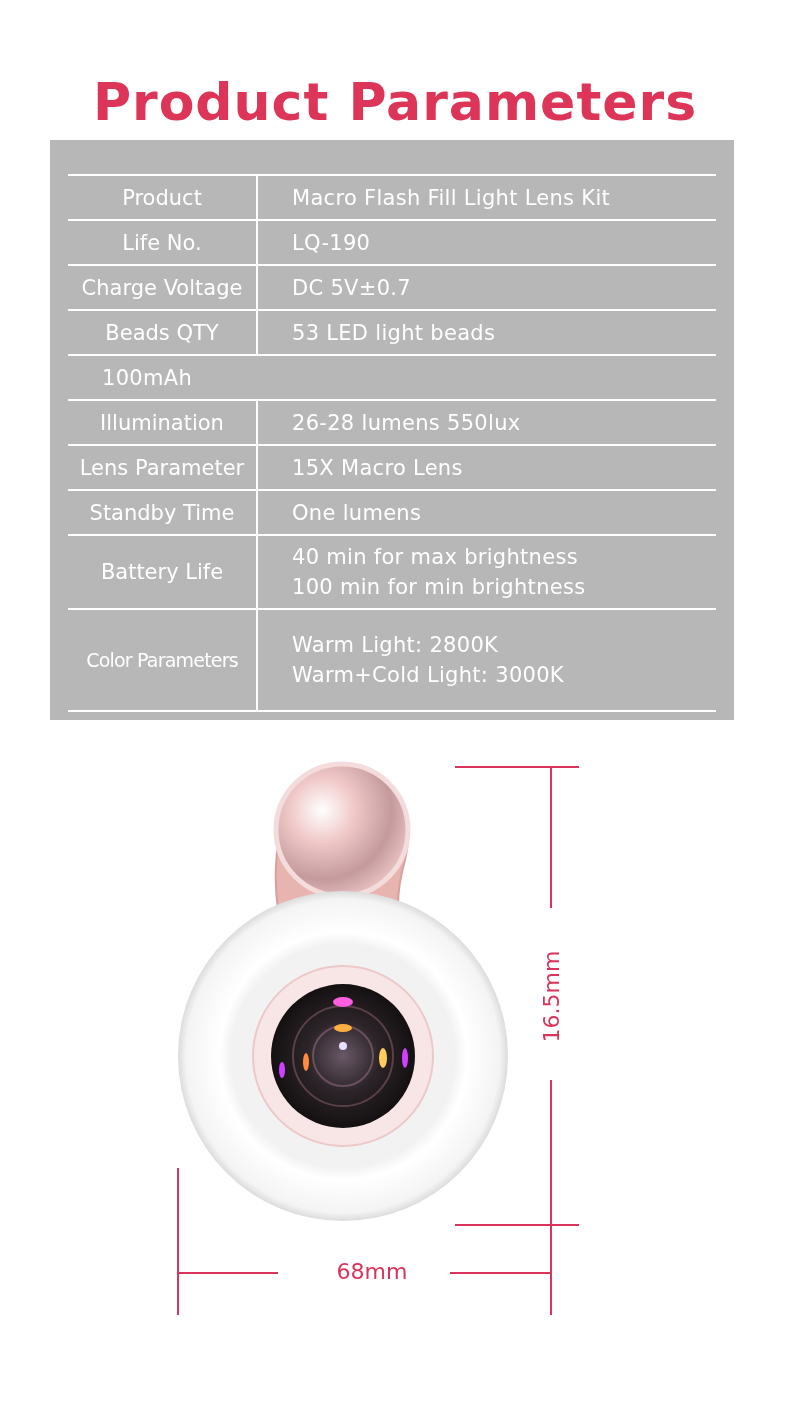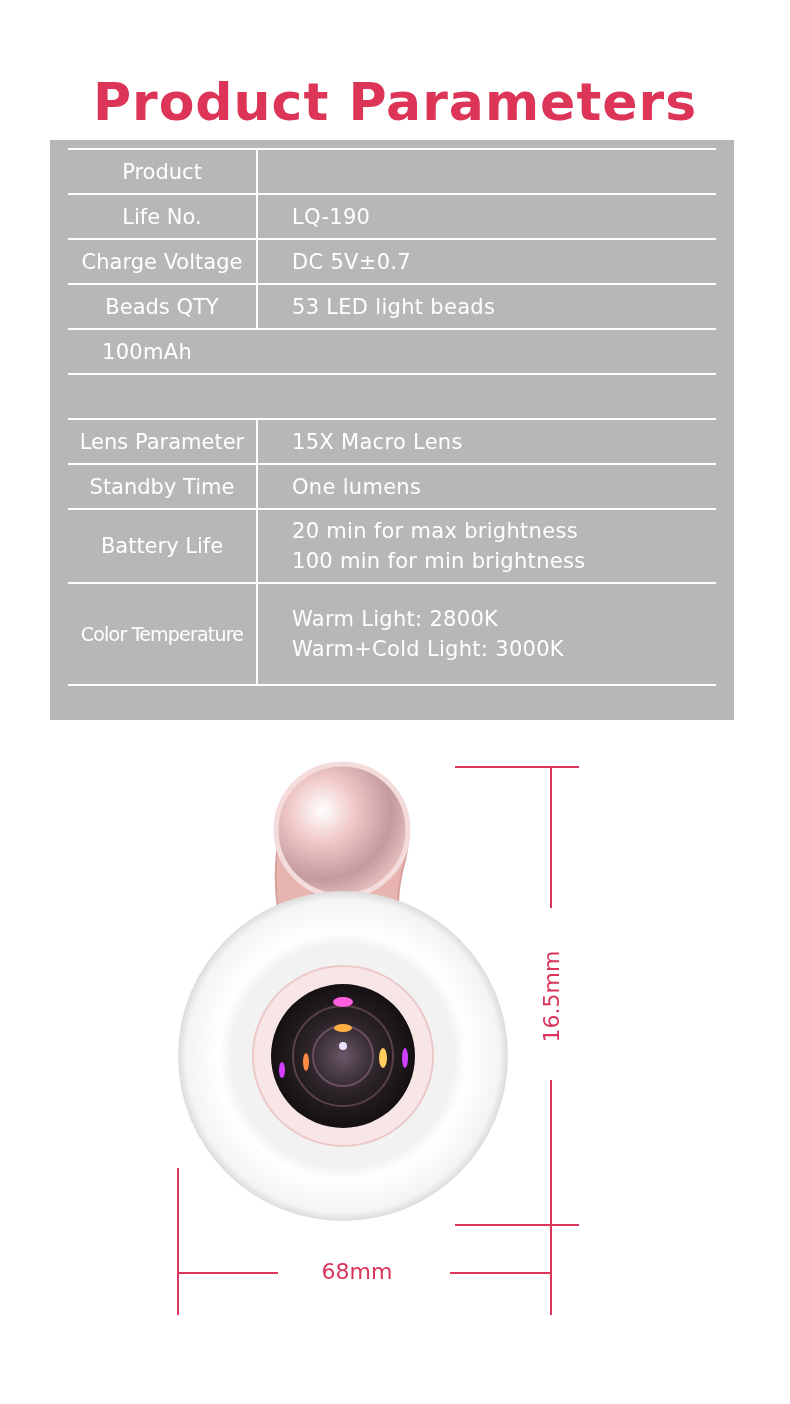--- a/index.html
+++ b/index.html
@@ -1,40 +1,43 @@
 <!DOCTYPE html>
 <html><head>
 <meta charset="utf-8">
 <style>
   html, body { margin:0; padding:0; }
   body { width:790px; height:1404px; background:#ffffff; position:relative; overflow:hidden;
          font-family:"DejaVu Sans", "Liberation Sans", sans-serif; }
   .title { position:absolute; left:0; width:790px; top:70px; text-align:center;
            font-size:52px; letter-spacing:1px; color:#dc3558; font-weight:700; line-height:64px; }
   .panel { position:absolute; left:50px; top:140px; width:684px; height:580px; background:#b7b7b7; }
-  .tbl { position:absolute; left:18px; top:8px; width:648px; border-top:2px solid #ffffff; }
+  .tbl { position:absolute; left:18px; top:34px; width:648px; border-top:2px solid #ffffff; }
   .row { display:flex; border-bottom:2px solid #ffffff; color:#ffffff; }
   .k { width:188px; border-right:2px solid #ffffff; display:flex; align-items:center; justify-content:center;
        text-align:center; font-size:21px; white-space:nowrap; }
   .k.small { font-size:19px; letter-spacing:-0.8px; }
   .v { flex:1; padding-left:34px; display:flex; flex-direction:column; justify-content:center;
        font-size:21px; line-height:30px; letter-spacing:0.3px; }
   .diagram { position:absolute; left:0; top:740px; width:790px; height:600px; }
   .line { position:absolute; background:#d9345a; }
   .dimtext { position:absolute; color:#d9345a; font-size:22px; }
 </style>
 </head>
 <body>
 
 <div class="title">Product Parameters</div>
 
 <div class="panel">
   <div class="tbl">
     <div class="row" style="height:43px">
       <div class="k">Product</div>
+      <div class="v">
+          <span>Macro Flash Fill Light Lens Kit</span>
+        </div>
     </div>
     <div class="row" style="height:43px">
       <div class="k">Life No.</div>
       <div class="v">
           <span>LQ-190</span>
         </div>
     </div>
     <div class="row" style="height:43px">
       <div class="k">Charge Voltage</div>
       <div class="v">
@@ -46,42 +49,46 @@
       <div class="v">
           <span>53 LED light beads</span>
         </div>
     </div>
     <div class="row" style="height:43px">
       <div class="v">
           <span>100mAh</span>
         </div>
     </div>
     <div class="row" style="height:43px">
+      <div class="k">Illumination</div>
+      <div class="v">
+          <span>26-28 lumens 550lux</span>
+        </div>
     </div>
     <div class="row" style="height:43px">
       <div class="k">Lens Parameter</div>
       <div class="v">
           <span>15X Macro Lens</span>
         </div>
     </div>
     <div class="row" style="height:43px">
       <div class="k">Standby Time</div>
       <div class="v">
           <span>One lumens</span>
         </div>
     </div>
     <div class="row" style="height:72px">
       <div class="k">Battery Life</div>
       <div class="v">
-        <span>20 min for max brightness</span>
+        <span>40 min for max brightness</span>
         <span>100 min for min brightness</span>
       </div>
     </div>
     <div class="row" style="height:100px">
-      <div class="k small">Color Temperature</div>
+      <div class="k small">Color Parameters</div>
       <div class="v">
         <span>Warm Light: 2800K</span>
         <span>Warm+Cold Light: 3000K</span>
       </div>
     </div>
   </div>
 </div>
 
 <div class="diagram">
   <svg width="790" height="600" style="position:absolute;left:0;top:0">
@@ -126,14 +133,14 @@
 
   <div class="line" style="left:455px;top:26px;width:124px;height:2px"></div>
   <div class="line" style="left:550px;top:26px;width:2px;height:142px"></div>
   <div class="line" style="left:550px;top:340px;width:2px;height:235px"></div>
   <div class="line" style="left:455px;top:484px;width:124px;height:2px"></div>
   <div class="dimtext" style="left:503px;top:244px;width:96px;text-align:center;transform:rotate(-90deg);transform-origin:center;">16.5mm</div>
 
   <div class="line" style="left:177px;top:428px;width:2px;height:147px"></div>
   <div class="line" style="left:177px;top:532px;width:101px;height:2px"></div>
   <div class="line" style="left:450px;top:532px;width:101px;height:2px"></div>
-  <div class="dimtext" style="left:307px;top:519px;width:100px;text-align:center;">68mm</div>
+  <div class="dimtext" style="left:322px;top:519px;width:100px;text-align:center;">68mm</div>
 </div>
 
 </body></html>

